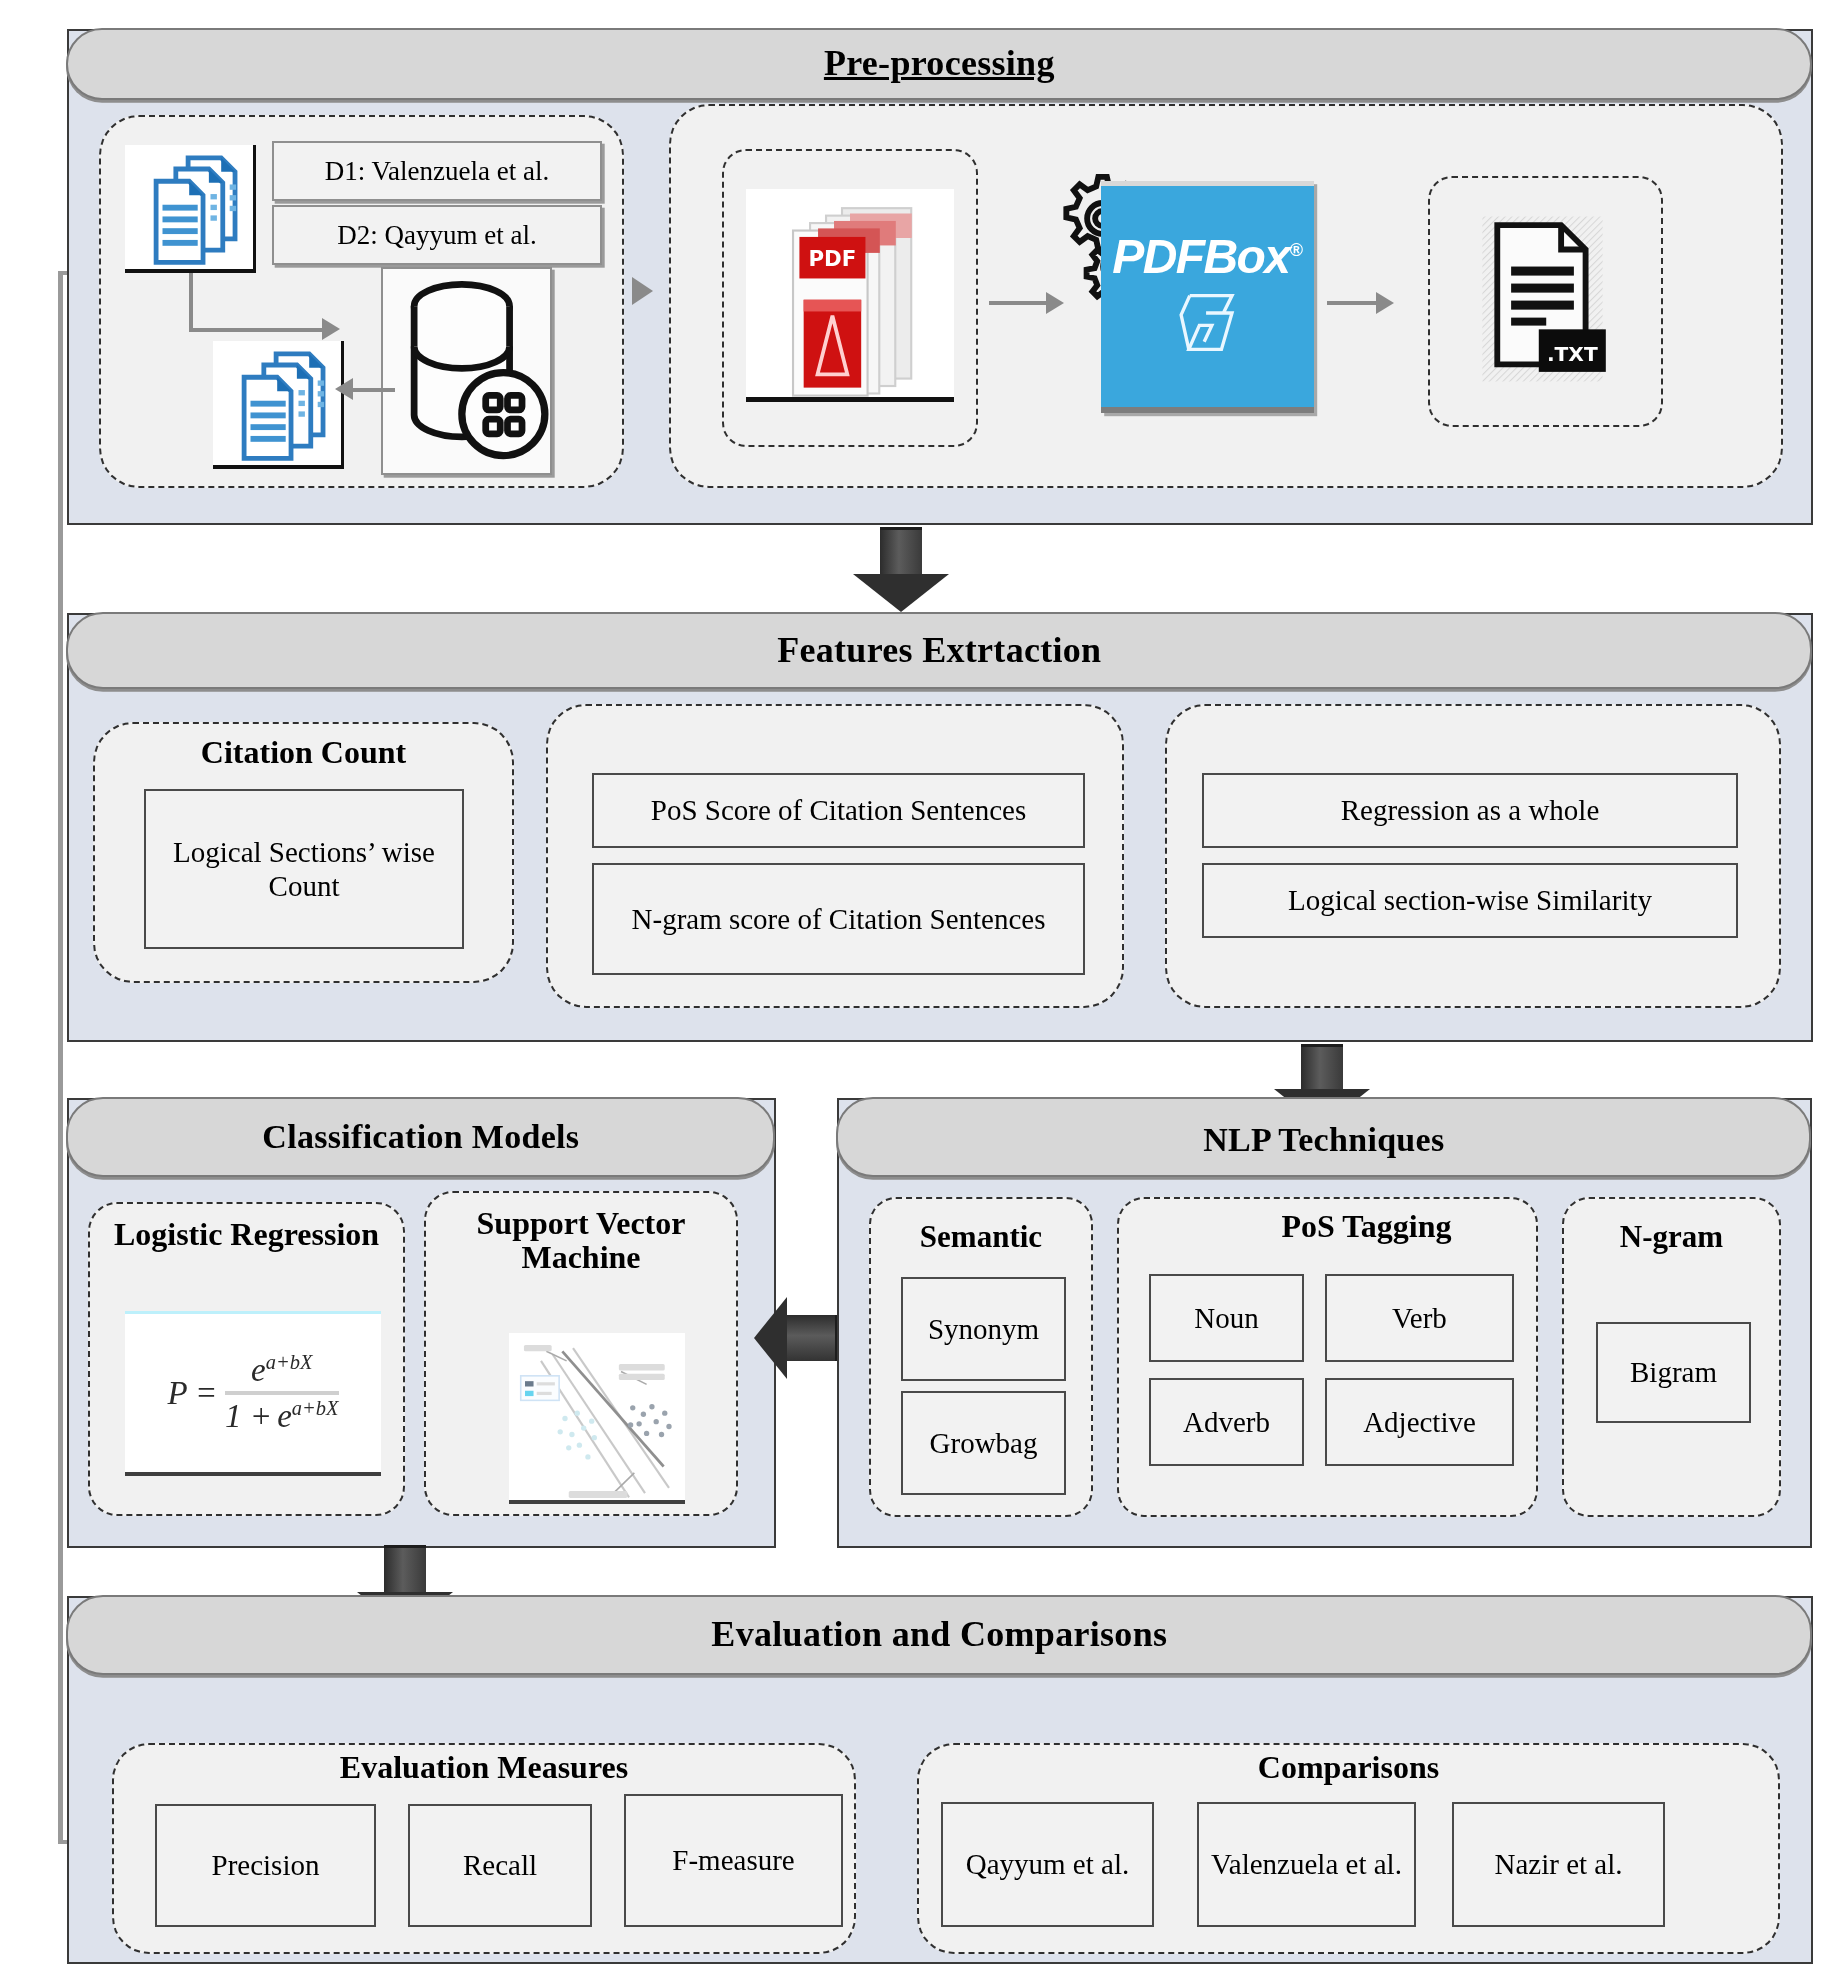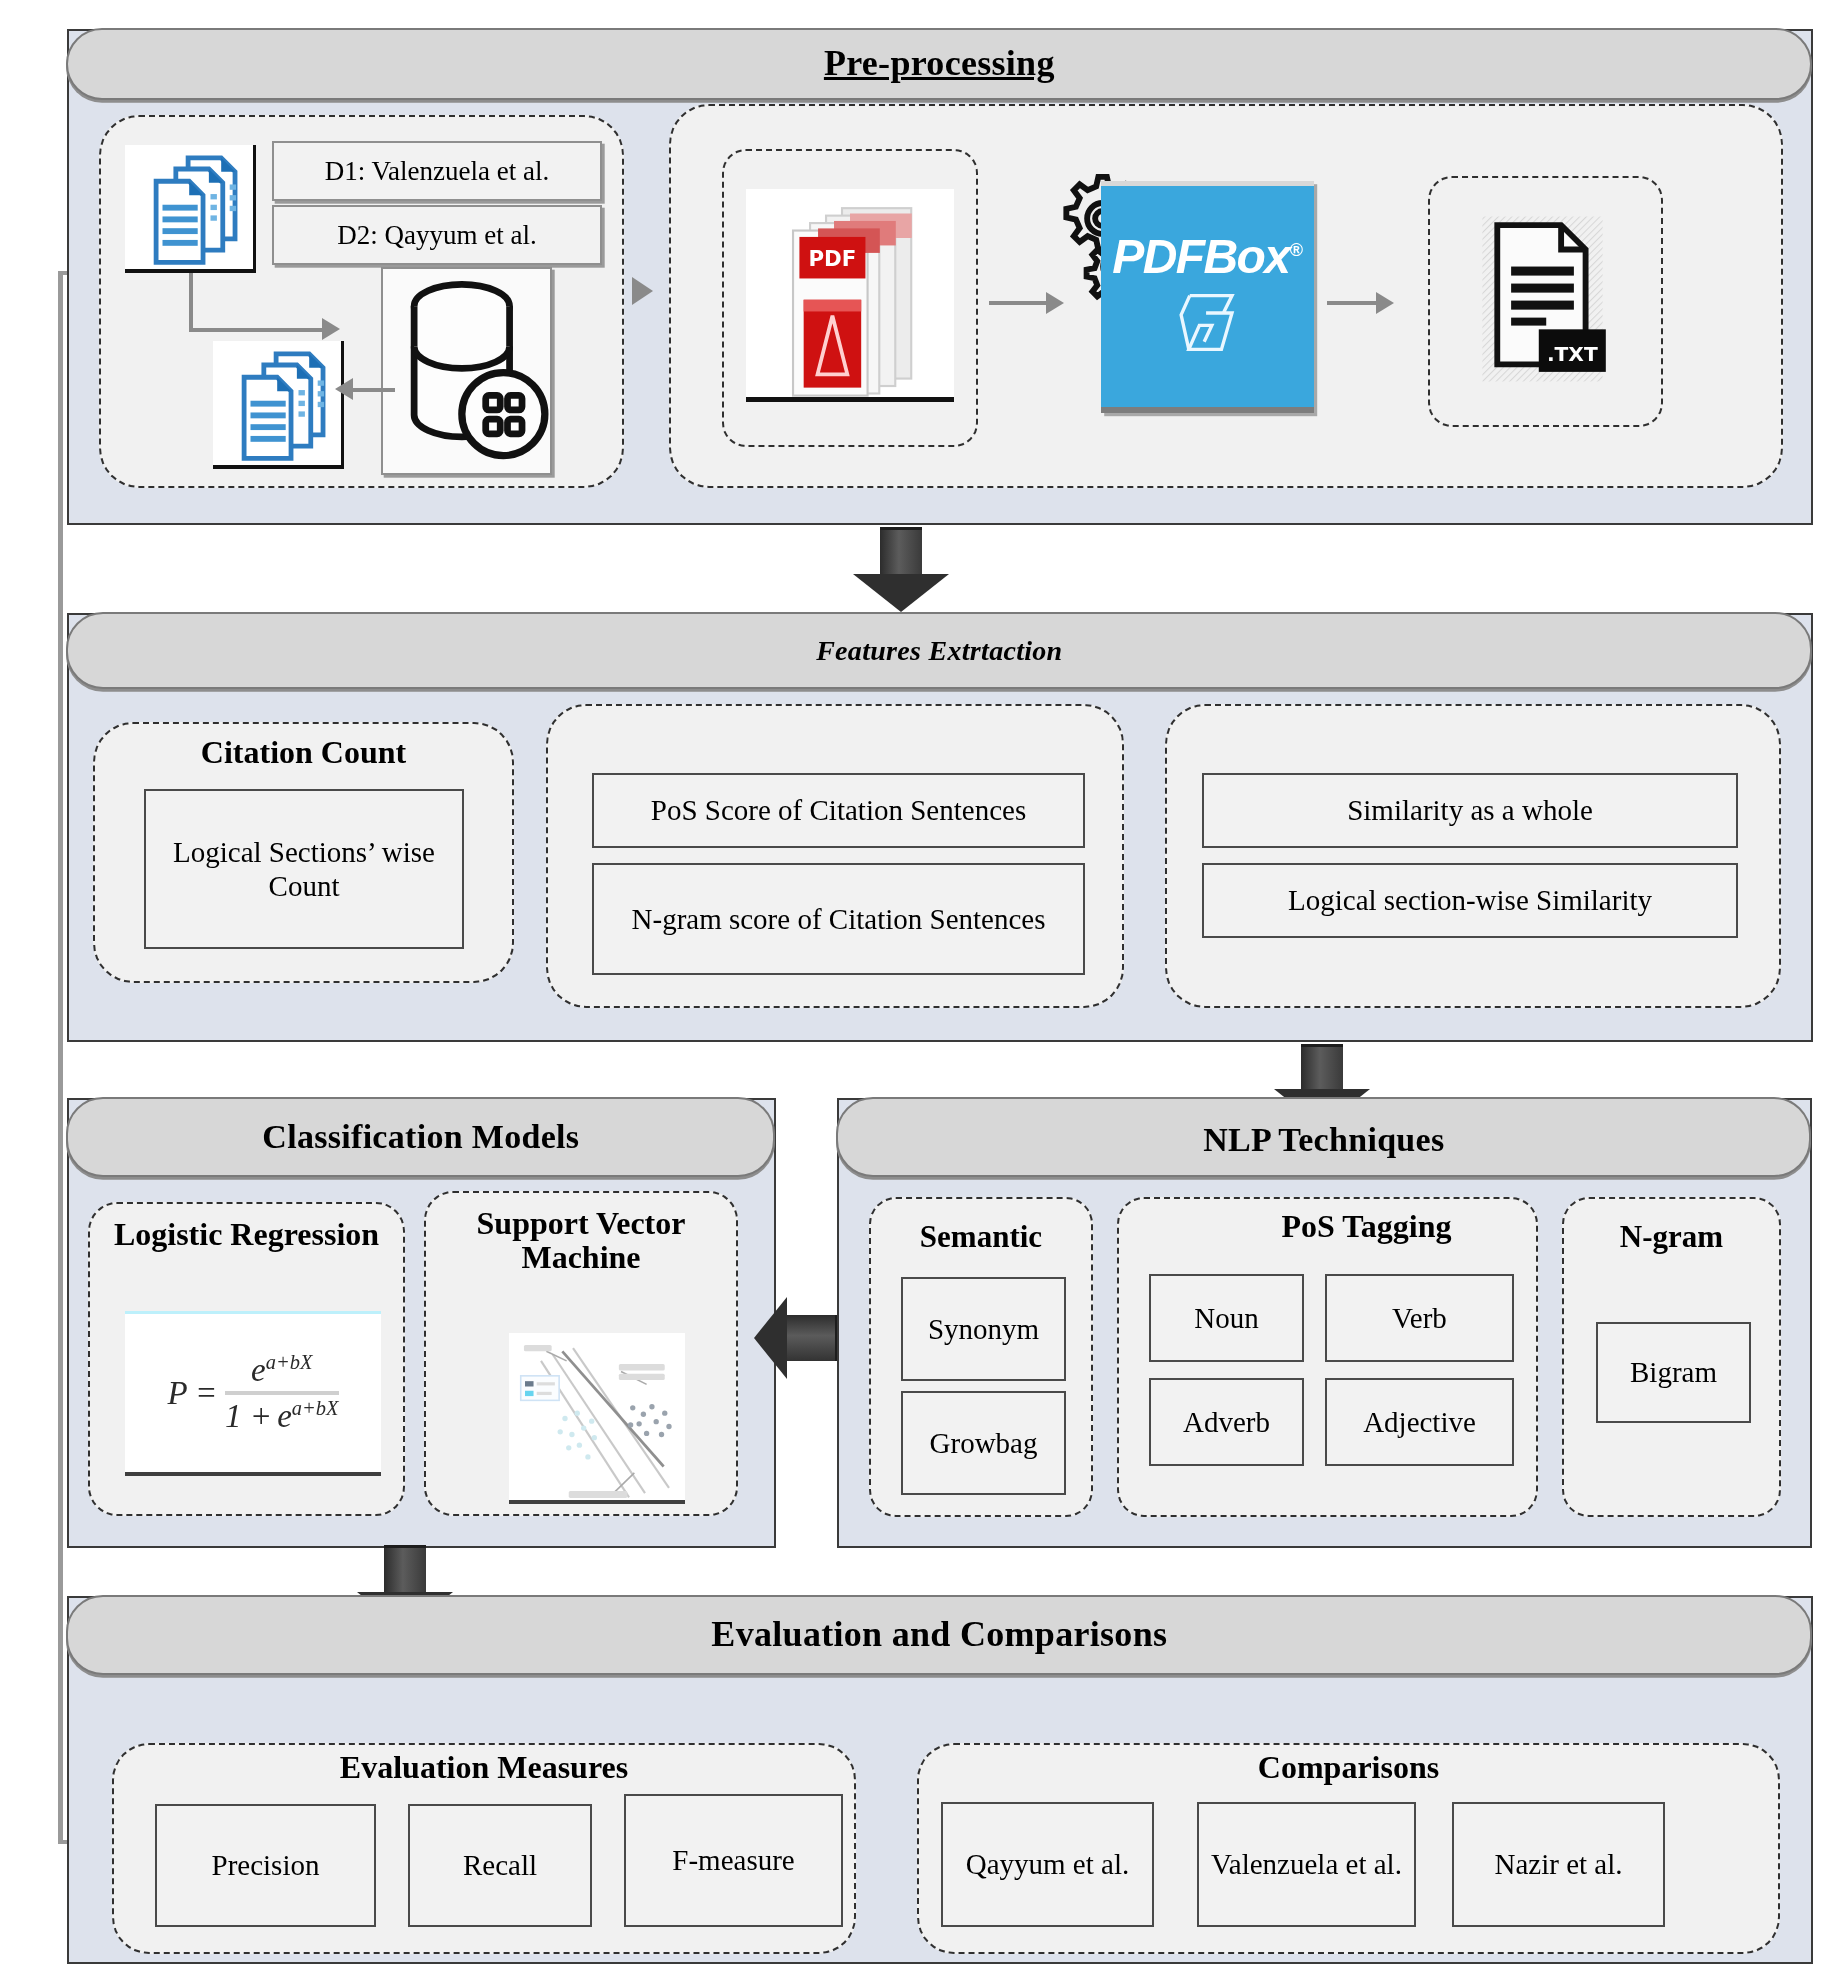--- a/index.html
+++ b/index.html
@@ -388,41 +388,41 @@
     </svg>
   </div>
 
   <div class="arrow-down" style="left:901px;top:527px;">
     <div class="shaft" style="height:49px;"></div>
     <div class="headtri" style="top:47px;"></div>
   </div>
 
   <div class="stage" style="left:67px;top:613px;width:1746px;height:429px;">
     <div class="stage-head" style="width:1746px;height:77px;">
-      <span class="title" style="font-size:28px;font-style:italic;">Features Extrtaction</span>
+      <span class="title" style="font-size:36px;">Features Extrtaction</span>
     </div>
   </div>
 
   <div class="group" style="left:93px;top:722px;width:421px;height:261px;"></div>
   <div class="group-title" style="left:93px;top:736px;width:421px;font-size:32px;">Citation Count</div>
   <div class="box" style="left:144px;top:789px;width:320px;height:160px;font-size:29px;">
     <span>Logical Sections’ wise Count</span>
   </div>
 
   <div class="group" style="left:546px;top:704px;width:578px;height:304px;"></div>
   <div class="box" style="left:592px;top:773px;width:493px;height:75px;font-size:29px;">
     <span>PoS Score of Citation Sentences</span>
   </div>
   <div class="box" style="left:592px;top:863px;width:493px;height:112px;font-size:29px;">
     <span>N-gram score of Citation Sentences</span>
   </div>
 
   <div class="group" style="left:1165px;top:704px;width:616px;height:304px;"></div>
   <div class="box" style="left:1202px;top:773px;width:536px;height:75px;font-size:29px;">
-    <span>Similarity as a whole</span>
+    <span>Regression as a whole</span>
   </div>
   <div class="box" style="left:1202px;top:863px;width:536px;height:75px;font-size:29px;">
     <span>Logical section-wise Similarity</span>
   </div>
 
   <div class="arrow-down" style="left:1322px;top:1044px;">
     <div class="shaft" style="height:47px;"></div>
     <div class="headtri" style="top:45px;"></div>
   </div>
 

